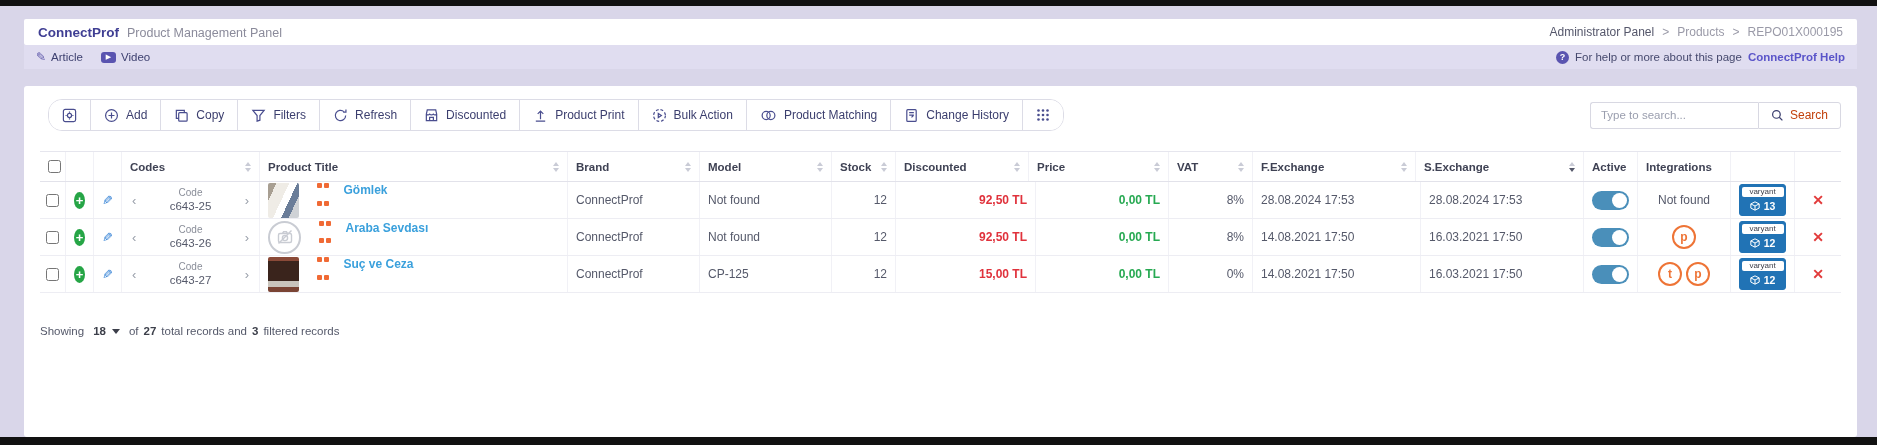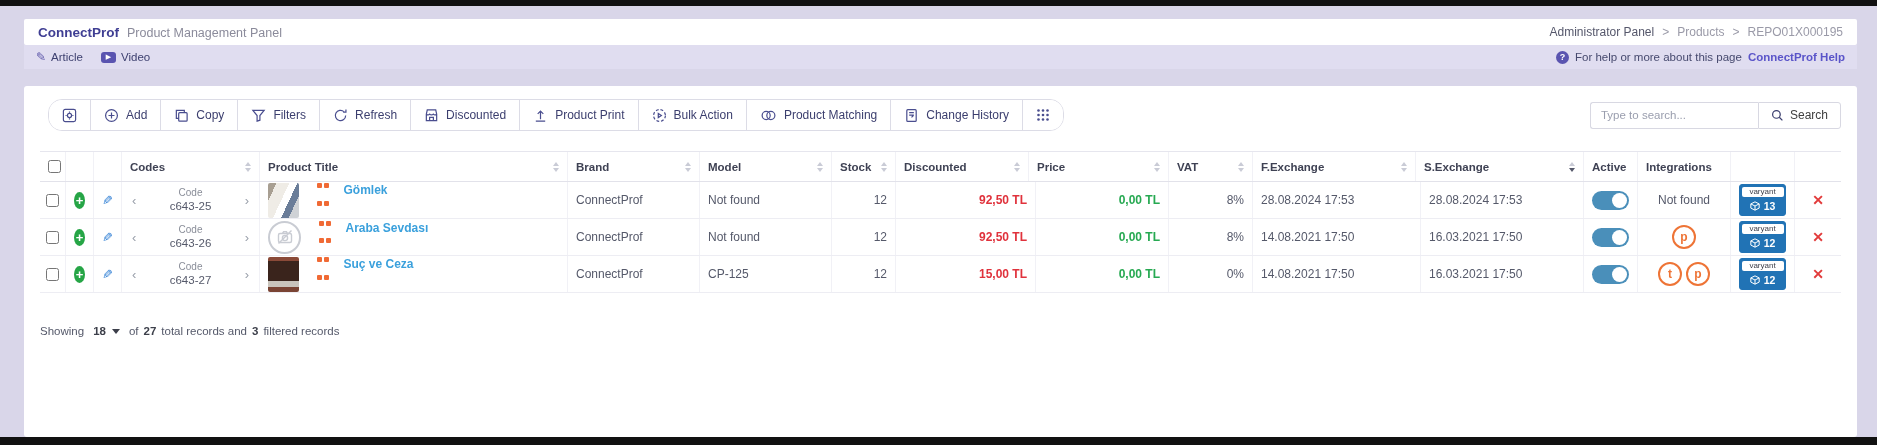--- a/index.html
+++ b/index.html
@@ -61,21 +61,21 @@
   .tb-btn:last-child { border-right:none; }
   .tb-btn svg { stroke:#4a4e8f; fill:none; stroke-width:1.3; }
   .searchbar { display:flex; align-items:center; }
   .search-input {
     width:168px; height:27px; border:1px solid #d8d8e2; border-radius:3px 0 0 3px; border-right:none;
     padding:0 10px; font-family:inherit; font-size:11.5px; color:#444; outline:none;
   }
   .search-input::placeholder { color:#9a9eae; }
   .search-btn {
     height:27px; display:flex; align-items:center; gap:6px; background:#fff; border:1px solid #d8d8e2;
-    border-radius:0 3px 3px 0; padding:0 12px; font-family:inherit; font-size:12px; color:#404040; cursor:pointer;
+    border-radius:0 3px 3px 0; padding:0 12px; font-family:inherit; font-size:12px; color:#c2410c; cursor:pointer;
   }
 
   
   .table { margin-top:20px; width:1801px; font-size:12px; }
   .tr { display:flex; align-items:stretch; border-bottom:1px solid #ededf3; }
   .tr.head { border-top:1px solid #e6e6ee; border-bottom:1px solid #e2e2ea; }
   .td {
     display:flex; align-items:center; padding:0 8px; min-height:36px;
     border-right:1px solid #f1f1f6;
   }

